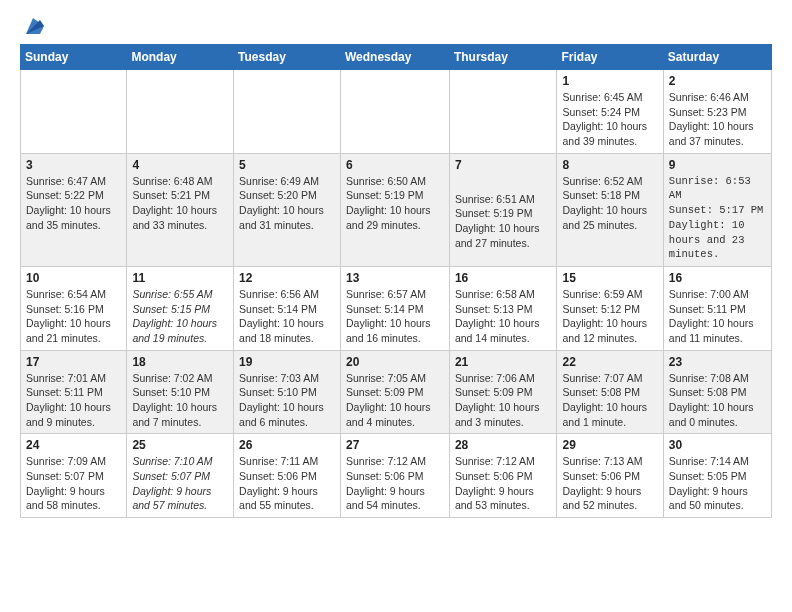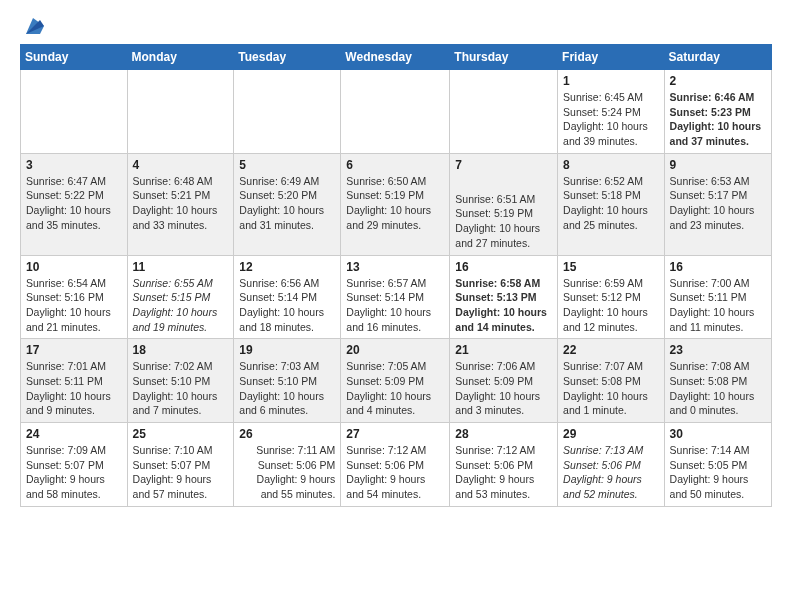--- a/index.html
+++ b/index.html
@@ -143,21 +143,21 @@
           <td class="empty"></td>
           <td class="empty"></td>
           <td>
             <div class="day-num">1</div>
             <div class="day-info" style="white-space: pre-line;">Sunrise: 6:45 AM
 Sunset: 5:24 PM
 Daylight: 10 hours and 39 minutes.</div>
           </td>
           <td>
             <div class="day-num">2</div>
-            <div class="day-info" style="white-space: pre-line; font-weight: bold;">Sunrise: 6:46 AM
+            <div class="day-info" style="white-space: pre-line;">Sunrise: 6:46 AM
 Sunset: 5:23 PM
 Daylight: 10 hours and 37 minutes.</div>
           </td>
         </tr>
         <tr>
           <td>
             <div class="day-num">3</div>
             <div class="day-info" style="white-space: pre-line;">Sunrise: 6:47 AM
 Sunset: 5:22 PM
 Daylight: 10 hours and 35 minutes.</div>
@@ -187,21 +187,21 @@
 Daylight: 10 hours and 27 minutes.</div>
           </td>
           <td>
             <div class="day-num">8</div>
             <div class="day-info" style="white-space: pre-line;">Sunrise: 6:52 AM
 Sunset: 5:18 PM
 Daylight: 10 hours and 25 minutes.</div>
           </td>
           <td>
             <div class="day-num">9</div>
-            <div class="day-info" style="white-space: pre-line;">Sunrise: 6:53 AM
+            <div class="day-info" style="white-space: pre-line; font-family: Liberation Mono, monospace;">Sunrise: 6:53 AM
 Sunset: 5:17 PM
 Daylight: 10 hours and 23 minutes.</div>
           </td>
         </tr>
         <tr>
           <td>
             <div class="day-num">10</div>
             <div class="day-info" style="white-space: pre-line;">Sunrise: 6:54 AM
 Sunset: 5:16 PM
 Daylight: 10 hours and 21 minutes.</div>
@@ -219,21 +219,21 @@
 Daylight: 10 hours and 18 minutes.</div>
           </td>
           <td>
             <div class="day-num">13</div>
             <div class="day-info" style="white-space: pre-line;">Sunrise: 6:57 AM
 Sunset: 5:14 PM
 Daylight: 10 hours and 16 minutes.</div>
           </td>
           <td>
             <div class="day-num">16</div>
-            <div class="day-info" style="white-space: pre-line; font-weight: bold;">Sunrise: 6:58 AM
+            <div class="day-info" style="white-space: pre-line;">Sunrise: 6:58 AM
 Sunset: 5:13 PM
 Daylight: 10 hours and 14 minutes.</div>
           </td>
           <td>
             <div class="day-num">15</div>
             <div class="day-info" style="white-space: pre-line;">Sunrise: 6:59 AM
 Sunset: 5:12 PM
 Daylight: 10 hours and 12 minutes.</div>
           </td>
           <td>
@@ -289,45 +289,45 @@
         </tr>
         <tr>
           <td>
             <div class="day-num">24</div>
             <div class="day-info" style="white-space: pre-line;">Sunrise: 7:09 AM
 Sunset: 5:07 PM
 Daylight: 9 hours and 58 minutes.</div>
           </td>
           <td>
             <div class="day-num">25</div>
-            <div class="day-info" style="white-space: pre-line;">Sunrise: 7:10 AM
+            <div class="day-info" style="white-space: pre-line; font-style: italic;">Sunrise: 7:10 AM
 Sunset: 5:07 PM
 Daylight: 9 hours and 57 minutes.</div>
           </td>
           <td>
             <div class="day-num">26</div>
-            <div class="day-info" style="white-space: pre-line; text-align: right;">Sunrise: 7:11 AM
+            <div class="day-info" style="white-space: pre-line;">Sunrise: 7:11 AM
 Sunset: 5:06 PM
 Daylight: 9 hours and 55 minutes.</div>
           </td>
           <td>
             <div class="day-num">27</div>
             <div class="day-info" style="white-space: pre-line;">Sunrise: 7:12 AM
 Sunset: 5:06 PM
 Daylight: 9 hours and 54 minutes.</div>
           </td>
           <td>
             <div class="day-num">28</div>
             <div class="day-info" style="white-space: pre-line;">Sunrise: 7:12 AM
 Sunset: 5:06 PM
 Daylight: 9 hours and 53 minutes.</div>
           </td>
           <td>
             <div class="day-num">29</div>
-            <div class="day-info" style="white-space: pre-line; font-style: italic;">Sunrise: 7:13 AM
+            <div class="day-info" style="white-space: pre-line;">Sunrise: 7:13 AM
 Sunset: 5:06 PM
 Daylight: 9 hours and 52 minutes.</div>
           </td>
           <td>
             <div class="day-num">30</div>
             <div class="day-info" style="white-space: pre-line;">Sunrise: 7:14 AM
 Sunset: 5:05 PM
 Daylight: 9 hours and 50 minutes.</div>
           </td>
         </tr>

